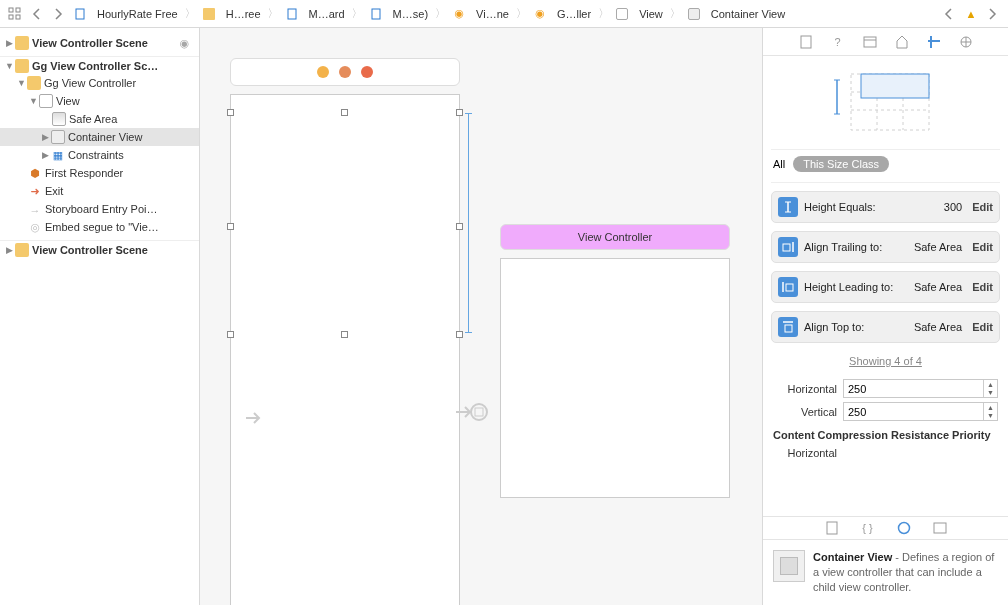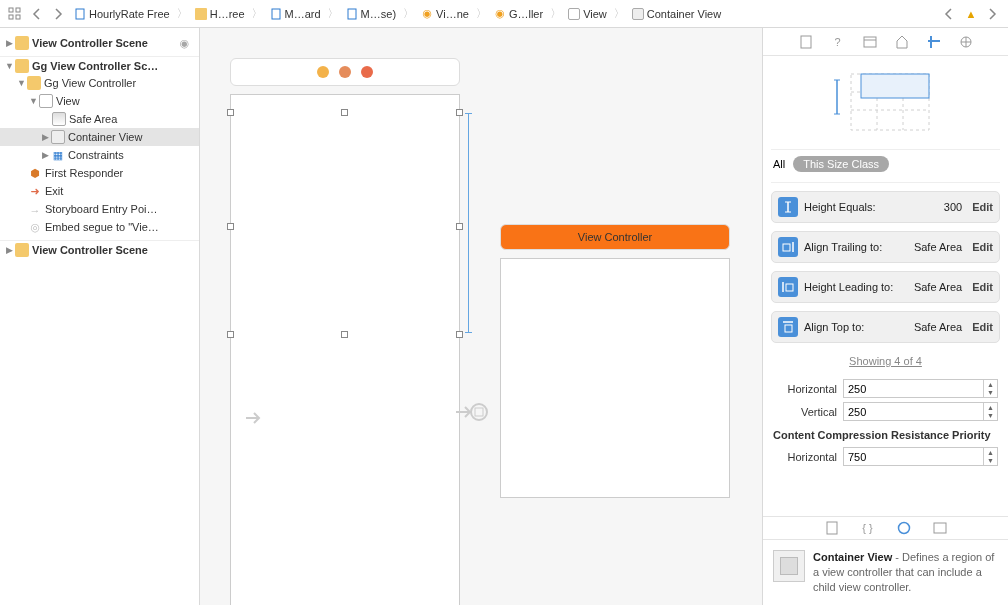--- a/index.html
+++ b/index.html
@@ -2,21 +2,21 @@
 <html><head>
 <meta charset="utf-8">
 <style>
 * { margin: 0; padding: 0; box-sizing: border-box; font-family: -apple-system, "Helvetica Neue", Arial, sans-serif; font-size: 11px; }
 html, body { width: 1008px; height: 605px; overflow: hidden; background: #f6f6f6; }
 .root { display: flex; flex-direction: column; width: 100%; height: 100%; }
 
 
 .topbar { height: 28px; border-bottom: 1px solid #d9d9d9; background: #fff; display: flex; align-items: center; padding: 0 6px; gap: 4px; }
 .navbtn { width: 18px; height: 18px; display: inline-flex; align-items: center; justify-content: center; color: #666; cursor: pointer; }
-.crumb { display: inline-flex; align-items: center; gap: 3px; padding: 0 2px; color: #333; white-space: nowrap; }
+.crumb { display: inline-flex; align-items: center; gap: 11px; padding: 0 2px; color: #333; white-space: nowrap; }
 .crumb-sep { color: #bbb; padding: 0 1px; }
 .crumb-icon { width: 12px; height: 12px; display: inline-flex; align-items: center; justify-content: center; border-radius: 2px; }
 .ci-blue { color:#2d7bd0; }
 .ci-yellow { background:#f4c96c; border-radius:1px; }
 .ci-white { border:1px solid #aaa; background:#fff; }
 .ci-gray { border:1px solid #aaa; background:#eee; }
 .ci-orange { color:#f0a020; }
 .topbar .spacer { flex:1; }
 .warn-icon { color:#e6a400; }
 
@@ -59,21 +59,21 @@
 .h-tl{left:-4px;top:14px;} .h-tm{left:50%;top:14px;margin-left:-4px;} .h-tr{right:-4px;top:14px;}
 .h-ml{left:-4px;top:128px;} .h-mr{right:-4px;top:128px;}
 .h-bl{left:-4px;top:236px;} .h-bm{left:50%;top:236px;margin-left:-4px;} .h-br{right:-4px;top:236px;}
 .guide-v { position:absolute; right:-10px; top:18px; width:1px; height:220px; background:#64a6e2; }
 .guide-tick { position:absolute; width:7px; height:1px; background:#64a6e2; }
 .seg-arrow-l { position:absolute; left:14px; top:350px; color:#ccc; }
 .seg-arrow-r { position:absolute; right:-28px; top:345px; color:#ccc; display:flex; align-items:center; }
 .seg-circ { width:18px;height:18px;border:2px solid #ccc;border-radius:50%;display:inline-flex;align-items:center;justify-content:center;margin-left:-4px;background:#f6f6f6; }
 
 .vc2 { position:absolute; left:300px; top:196px; width:230px; }
-.vc2-header { height:26px; border:1px solid #ddd; border-radius:6px; background:#f97316; display:flex; align-items:center; justify-content:center; margin-bottom:8px; font-weight:500; color:#333; }
+.vc2-header { height:26px; border:1px solid #ddd; border-radius:6px; background:#f0abfc; display:flex; align-items:center; justify-content:center; margin-bottom:8px; font-weight:500; color:#333; }
 .vc2-body { width:230px; height:240px; border:1px solid #ccc; background:#fff; }
 
 
 .inspector { width:246px; border-left:1px solid #d9d9d9; background:#fff; display:flex; flex-direction:column; }
 .insp-tabs { height:28px; border-bottom:1px solid #e4e4e4; display:flex; align-items:center; justify-content:center; gap:16px; }
 .insp-tab { width:16px; height:16px; display:inline-flex; align-items:center; justify-content:center; color:#999; cursor:pointer; }
 .insp-tab.active { color:#4a90d9; }
 .insp-scroll { flex:1; overflow:auto; padding:8px 8px 0 8px; }
 .preview { height:86px; display:flex; justify-content:center; align-items:flex-start; border-bottom:1px solid #eee; }
 .preview svg { margin-top:2px; }
@@ -430,27 +430,20 @@
               <div class="stepper">
                 <div>▲</div>
                 <div>▼</div>
               </div>
             </div>
     </div>
 
     <div class="sect-title">Content Compression Resistance Priority</div>
     <div class="field-row">
       <span class="field-label">Horizontal</span>
-      <div class="numbox">
-              <span>750</span>
-              <div class="stepper">
-                <div>▲</div>
-                <div>▼</div>
-              </div>
-            </div>
     </div>
   </div>
 
   <div class="libbar">
     <span class="insp-tab">
             <svg width="12" height="14">
               <rect x="1" y="1" width="10" height="12" fill="none" stroke="currentColor"></rect>
             </svg>
           </span>
     <span class="insp-tab">{ }</span>

